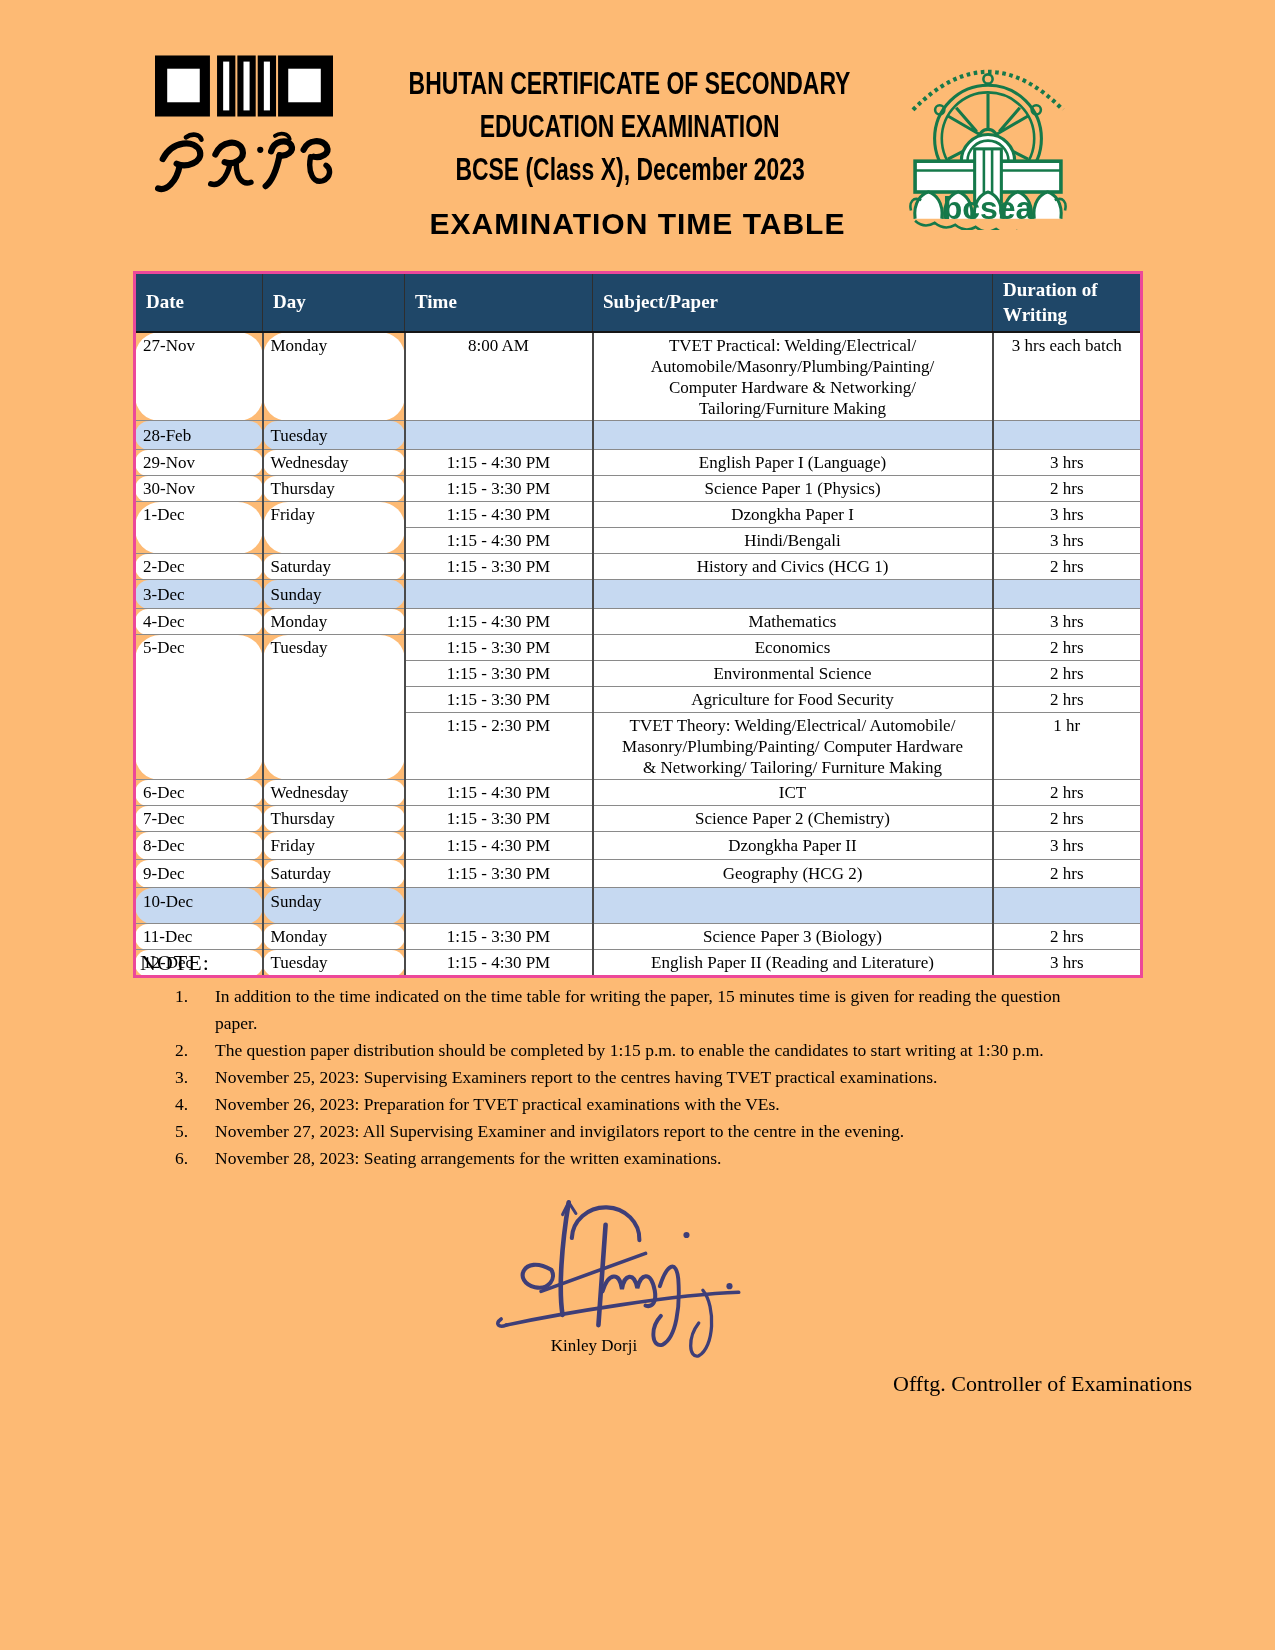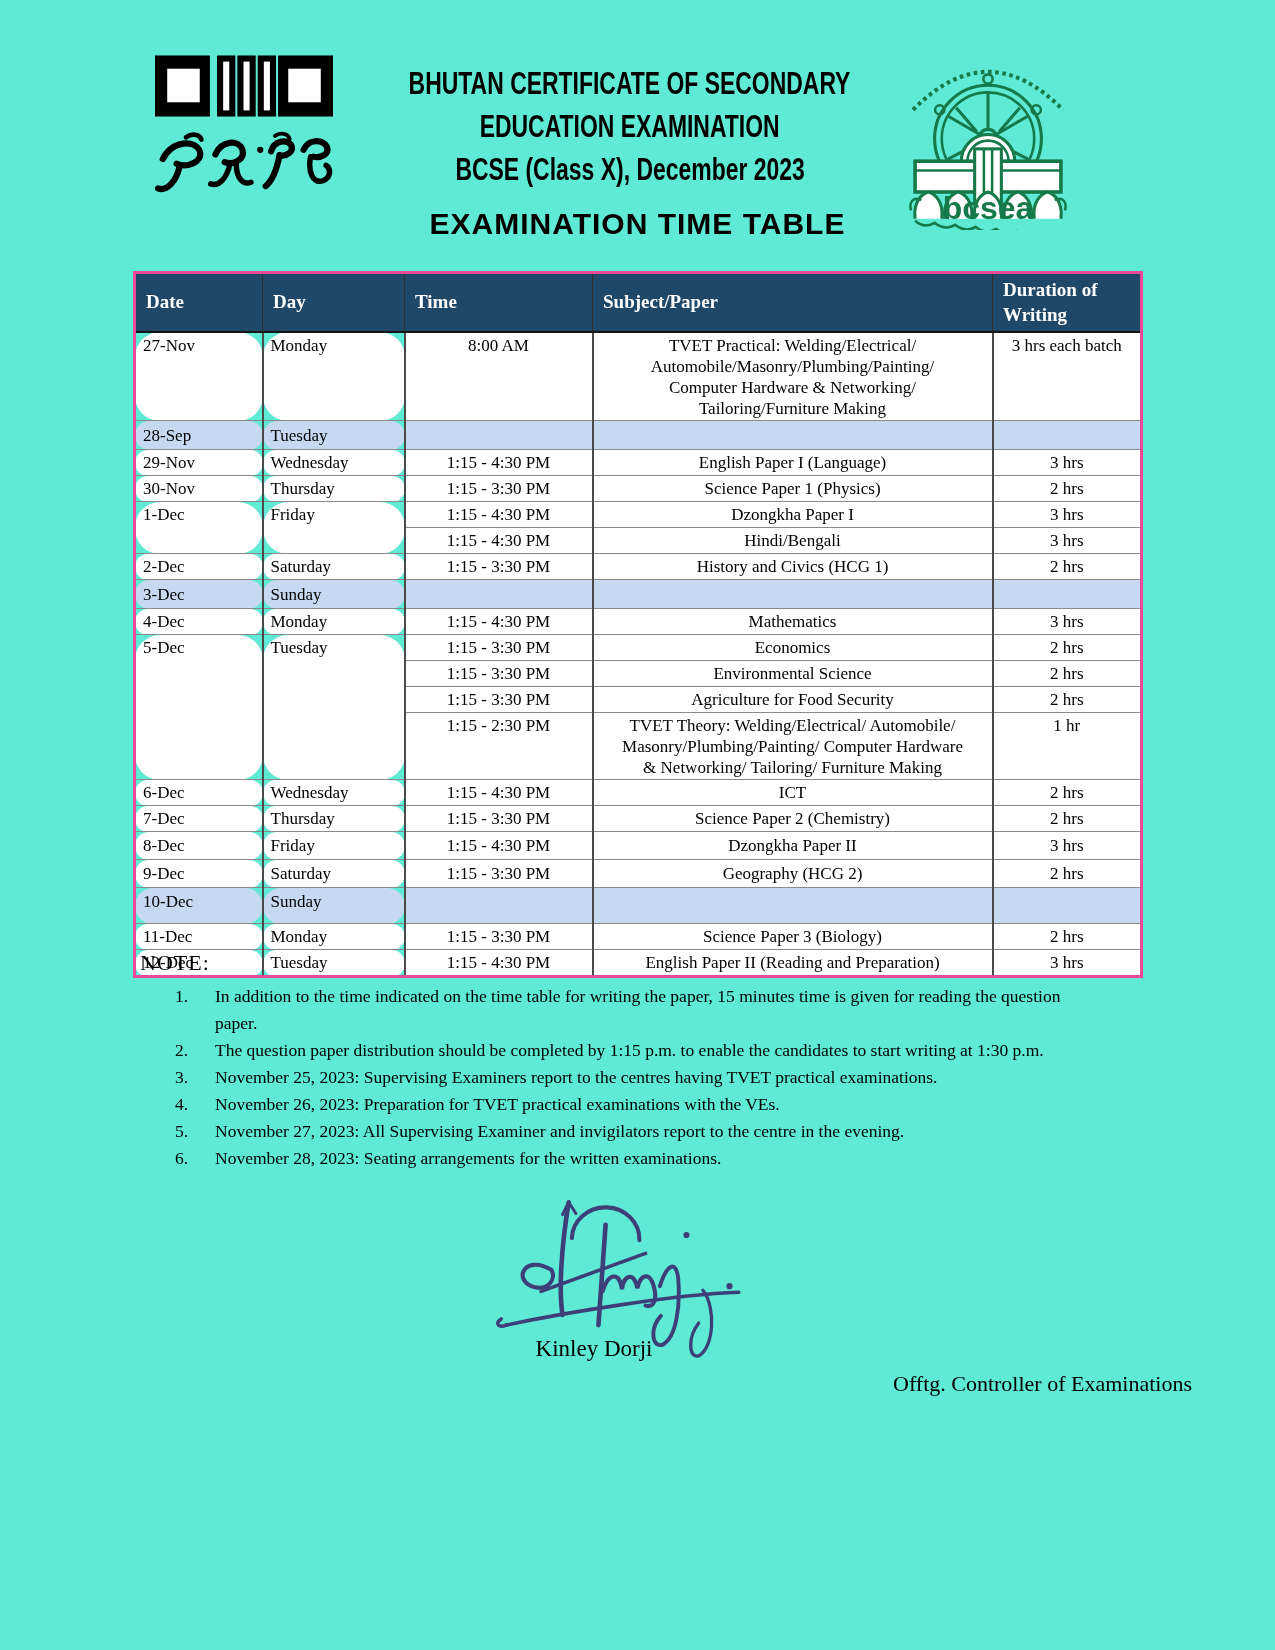--- a/index.html
+++ b/index.html
@@ -1,16 +1,16 @@
 <!DOCTYPE html>
 <html><head>
 <meta charset="utf-8">
 <style>
   html,body{margin:0;padding:0;background:#e8e8e8;}
-  .page{position:relative;width:1275px;height:1650px;background:#5eead4;margin:0 auto;
+  .page{position:relative;width:1275px;height:1650px;background:#fdba74;margin:0 auto;
         font-family:"Liberation Serif",serif;color:#000;overflow:hidden;}
 
   
   .logo-left{position:absolute;left:155px;top:55px;width:180px;height:165px;}
   .logo-left svg{display:block;}
   .titles{position:absolute;left:330px;top:62px;width:600px;text-align:center;
           font-family:"Liberation Sans",sans-serif;font-weight:bold;}
   .titles .t{font-size:31px;line-height:43px;white-space:nowrap;}
   .titles .t>span{display:inline-block;transform:scaleX(0.74);transform-origin:center;}
   .subtitle{position:absolute;left:0;right:0;top:207px;text-align:center;
@@ -38,21 +38,21 @@
   tr.tall-hl td{height:31px;vertical-align:top;padding-top:3px;}
 
   
   .note-label{position:absolute;left:140px;top:950px;font-size:22px;letter-spacing:1px;}
   .notes{position:absolute;left:175px;top:983px;width:905px;font-size:17.5px;}
   .note-item{display:grid;grid-template-columns:40px 1fr;line-height:27px;}
   .note-item .num{text-align:left;}
 
   
   .sig-svg{position:absolute;left:468px;top:1192px;}
-  .sig-name{position:absolute;left:0px;width:1188px;top:1336px;text-align:center;font-size:23px;}
+  .sig-name{position:absolute;left:0px;width:1188px;top:1336px;text-align:center;font-size:17px;}
   .sig-title{position:absolute;left:0px;width:1192px;top:1371px;text-align:right;font-size:22px;}
 </style>
 </head>
 <body>
 
 <div class="page">
 
   <div class="logo-left">
     <svg width="178" height="62" viewBox="0 0 175 60">
       <rect x="0" y="0" width="54" height="60" fill="#000"></rect>
@@ -143,21 +143,21 @@
         <td class="c-time">8:00 AM</td>
         <td class="c-subj">
           <div>TVET Practical: Welding/Electrical/</div>
           <div>Automobile/Masonry/Plumbing/Painting/</div>
           <div>Computer Hardware &amp; Networking/</div>
           <div>Tailoring/Furniture Making</div>
         </td>
         <td class="c-dur">3 hrs each batch</td>
       </tr>
       <tr class="hl">
-        <td class="c-date">28-Sep</td>
+        <td class="c-date">28-Feb</td>
         <td class="c-day">Tuesday</td>
         <td class="c-time"></td>
         <td class="c-subj"></td>
         <td class="c-dur"></td>
       </tr>
       <tr>
         <td class="c-date">29-Nov</td>
         <td class="c-day">Wednesday</td>
         <td class="c-time">1:15 - 4:30 PM</td>
         <td class="c-subj">English Paper I (Language)</td>
@@ -268,21 +268,21 @@
         <td class="c-date">11-Dec</td>
         <td class="c-day">Monday</td>
         <td class="c-time">1:15 - 3:30 PM</td>
         <td class="c-subj">Science Paper 3 (Biology)</td>
         <td class="c-dur">2 hrs</td>
       </tr>
       <tr>
         <td class="c-date">12-Dec</td>
         <td class="c-day">Tuesday</td>
         <td class="c-time">1:15 - 4:30 PM</td>
-        <td class="c-subj">English Paper II (Reading and Preparation)</td>
+        <td class="c-subj">English Paper II (Reading and Literature)</td>
         <td class="c-dur">3 hrs</td>
       </tr>
     </tbody>
   </table>
 
   <div class="note-label">NOTE:</div>
   <div class="notes">
     <div class="note-item">
       <span class="num">1.</span>
       <span class="txt">In addition to the time indicated on the time table for writing the paper, 15 minutes time is given for reading the question paper.</span>

